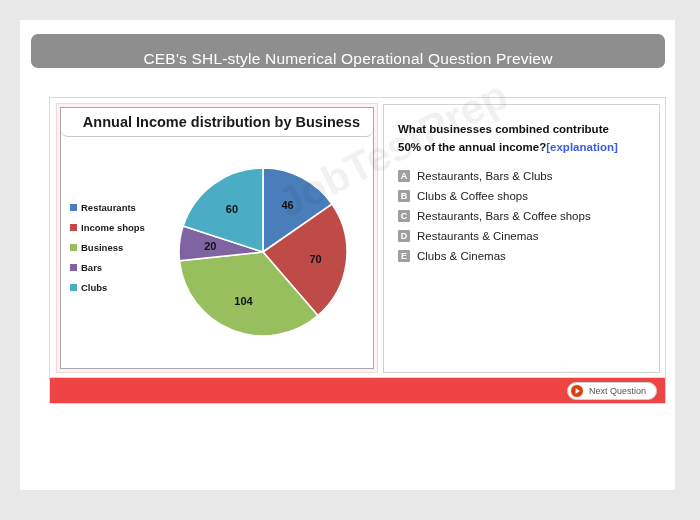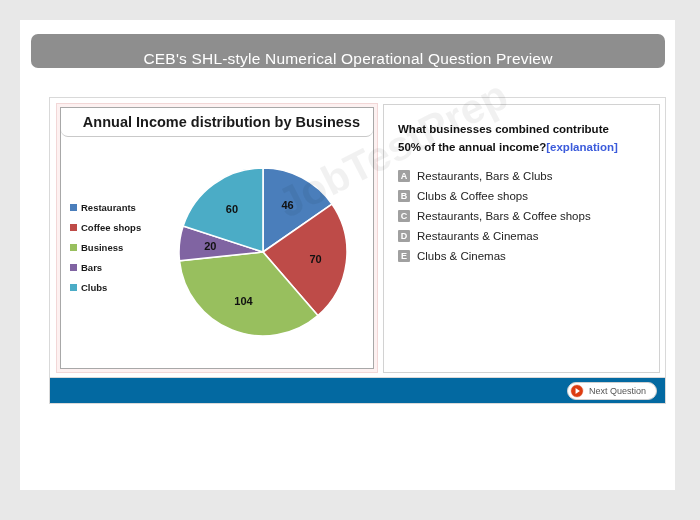--- a/index.html
+++ b/index.html
@@ -187,21 +187,21 @@
     color: #222222;
     white-space: nowrap;
   }
   
   #footer-bar {
     position: absolute;
     left: 0;
     bottom: 0;
     width: 615px;
     height: 26px;
-    background: #0369a1;
+    background: #ef4444;
     border-top: 1px solid #d9d9d9;
     display: flex;
     align-items: center;
     justify-content: flex-end;
     padding-right: 8px;
     box-sizing: border-box;
   }
   #next-question-button {
     display: flex;
     align-items: center;
@@ -265,21 +265,21 @@
             </div>
 
             <div id="chart-plot">
               <div id="chart-legend">
                   <div class="legend-item">
                     <span class="legend-swatch" style="background: rgb(74, 126, 187);"></span>
                     <span>Restaurants</span>
                   </div>
                   <div class="legend-item">
                     <span class="legend-swatch" style="background: rgb(190, 75, 72);"></span>
-                    <span>Coffee shops</span>
+                    <span>Income shops</span>
                   </div>
                   <div class="legend-item">
                     <span class="legend-swatch" style="background: rgb(152, 191, 94);"></span>
                     <span>Business</span>
                   </div>
                   <div class="legend-item">
                     <span class="legend-swatch" style="background: rgb(128, 100, 162);"></span>
                     <span>Bars</span>
                   </div>
                   <div class="legend-item">

